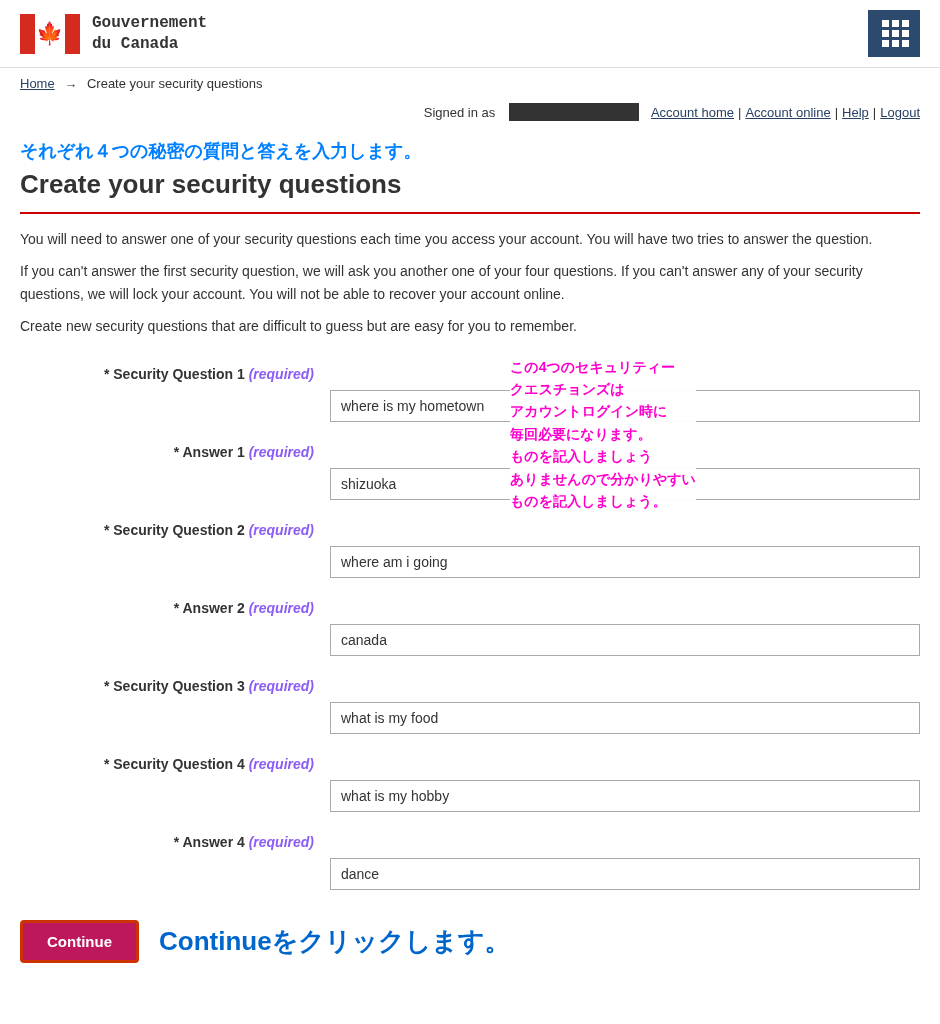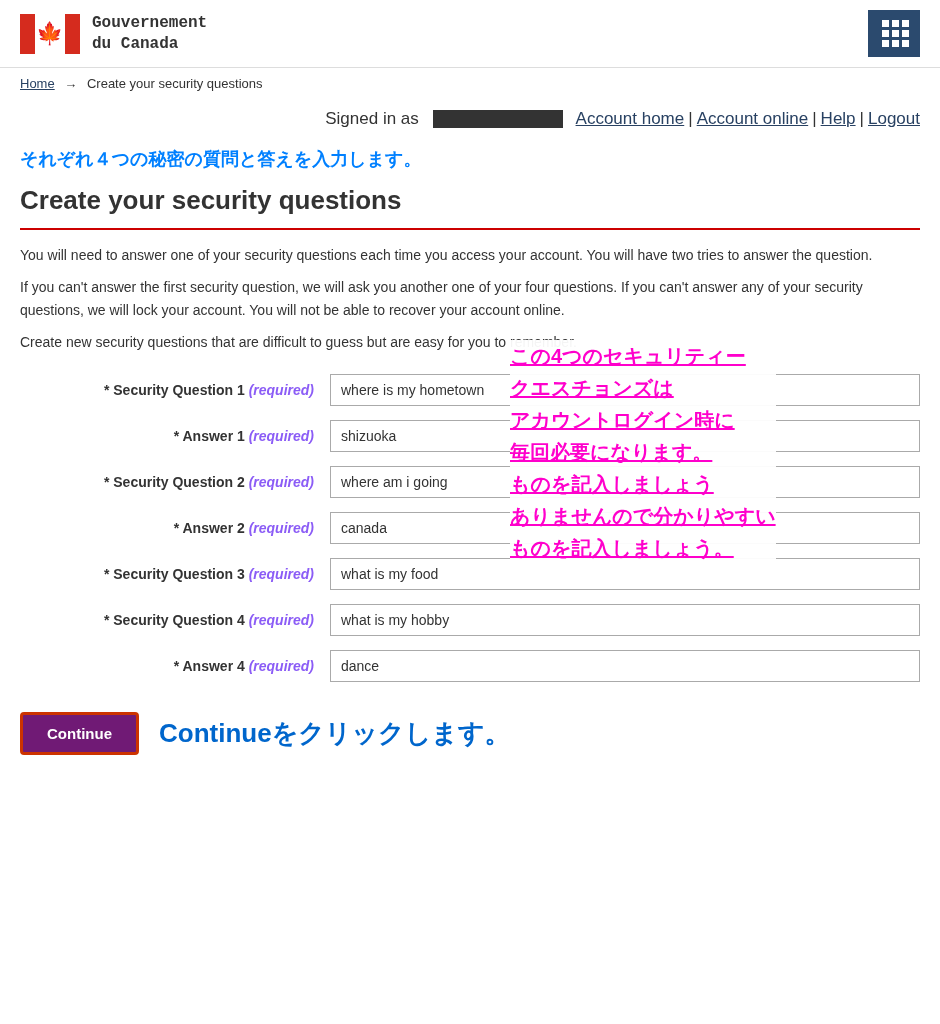--- a/index.html
+++ b/index.html
@@ -18,71 +18,70 @@
     .menu-btn-inner { display: grid; grid-template-columns: 1fr 1fr 1fr; gap: 3px; width: 24px; }
     .menu-dot { width: 7px; height: 7px; background: #fff; }
 
     
     .breadcrumb { padding: 8px 20px; font-size: 13px; }
     .breadcrumb a { color: #284162; text-decoration: underline; }
     .breadcrumb span { color: #333; }
     .breadcrumb-arrow { margin: 0 6px; color: #333; }
 
     
-    .nav-bar { display: flex; justify-content: flex-end; align-items: center; padding: 4px 20px 8px; font-size: 17px; gap: 4px; margin-top: 6px; }
+    .nav-bar { display: flex; justify-content: flex-end; align-items: center; padding: 4px 20px 8px; font-size: 13px; gap: 4px; }
     .signed-in { color: #333; margin-right: 10px; }
     .signed-in-box { display: inline-block; background: #333; color: #333; min-width: 130px; height: 18px; vertical-align: middle; }
     .nav-bar a { color: #284162; text-decoration: underline; }
     .nav-sep { color: #333; }
 
     
     .main { padding: 10px 20px 30px; }
 
-    .japanese-title { color: #0080ff; font-size: 18px; font-weight: bold; margin-bottom: 14px; }
+    .japanese-title { color: #0080ff; font-size: 18px; font-weight: bold; margin-bottom: 6px; }
     .page-title { font-size: 26px; font-weight: bold; color: #333; margin-bottom: 12px; }
     .divider { border: none; border-top: 2px solid #cc0000; margin-bottom: 14px; }
 
     .description { font-size: 14px; color: #333; line-height: 1.6; margin-bottom: 10px; }
 
     
     .form-section { margin-top: 20px; }
 
     .form-row { display: flex; align-items: flex-start; margin-bottom: 14px; position: relative; }
     .form-label { width: 310px; min-width: 310px; text-align: right; padding-right: 16px; padding-top: 8px; font-size: 14px; font-weight: bold; color: #333; }
     .form-label .required { color: #8b5cf6; font-style: italic; font-weight: bold; }
-    .form-input { flex: 1; padding: 7px 10px; border: 1px solid #aaa; font-size: 14px; color: #333; background: #fff; }
+    .form-input { flex: 1; padding: 7px 10px; border: 1px solid #aaa; font-size: 14px; color: #333; background: #fff; margin-top: 32px; }
 
     
     .continue-section { display: flex; align-items: center; gap: 20px; margin-top: 30px; }
     .continue-btn {
-      background: #701a75;
+      background: #be185d;
       color: #fff;
       border: 3px solid #cc3300;
       padding: 10px 24px;
       font-size: 15px;
       cursor: pointer;
       border-radius: 4px;
       font-weight: bold;
     }
     .continue-annotation { color: #0066cc; font-size: 26px; font-weight: bold; }
 
     
     .annotation-block {
       position: absolute;
       left: 490px;
       top: -80px;
       background: rgba(255,255,255,0.95);
       color: #ff00cc;
-      font-size: 20px;
+      font-size: 14px;
       font-weight: bold;
       line-height: 1.6;
       z-index: 20;
       border: none;
       pointer-events: none;
-      text-decoration: underline;
     }
     .annotation-block2 {
       position: absolute;
       left: 490px;
       top: 0px;
       color: #ff00cc;
       font-size: 14px;
       font-weight: bold;
       line-height: 1.6;
       z-index: 20;

